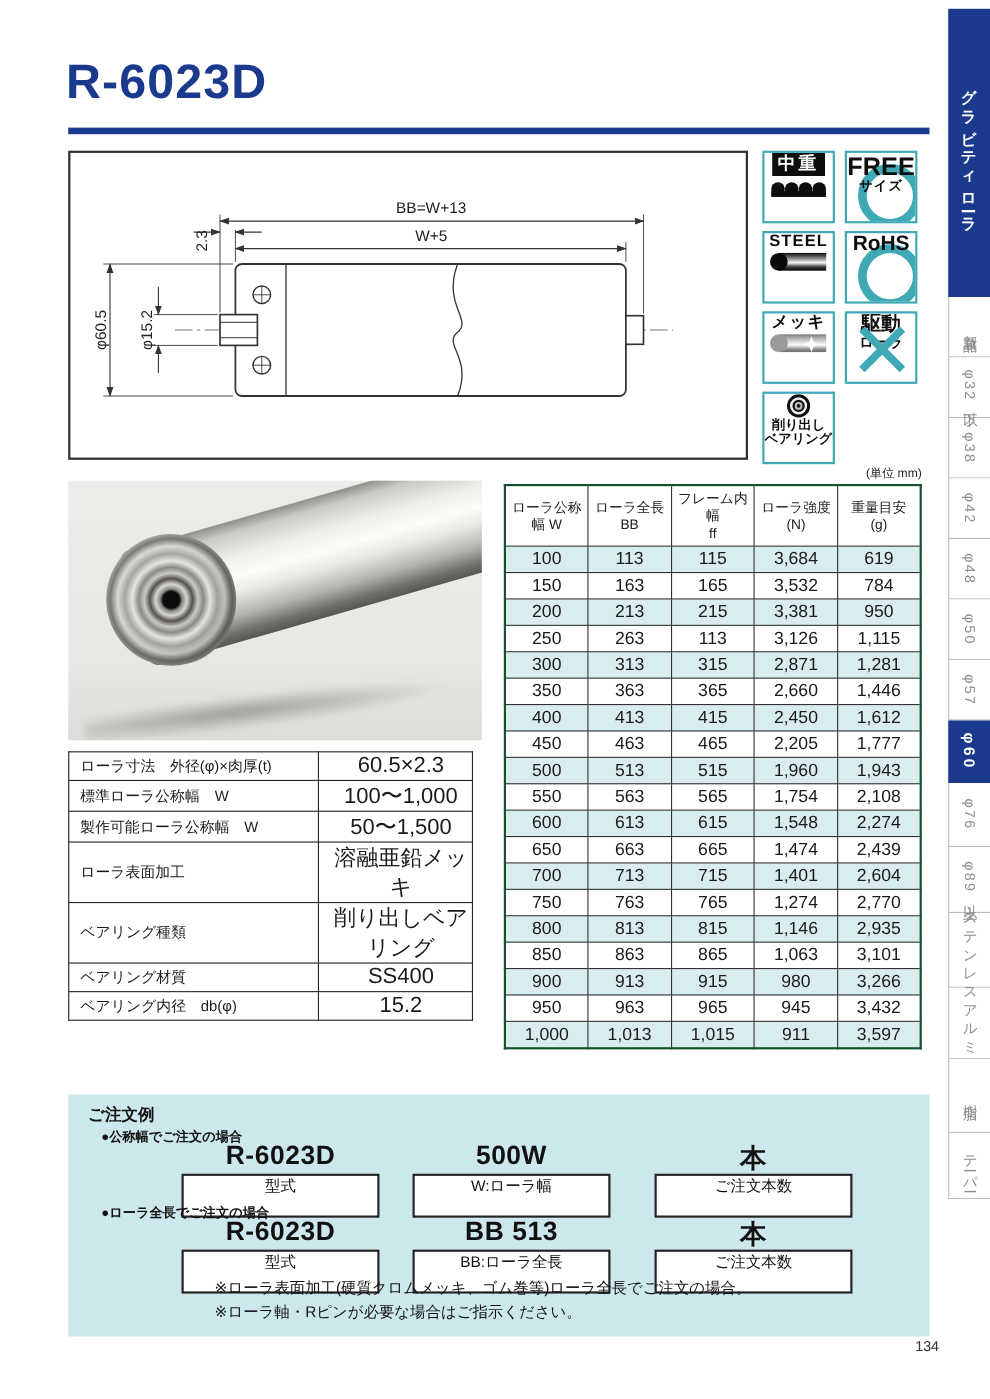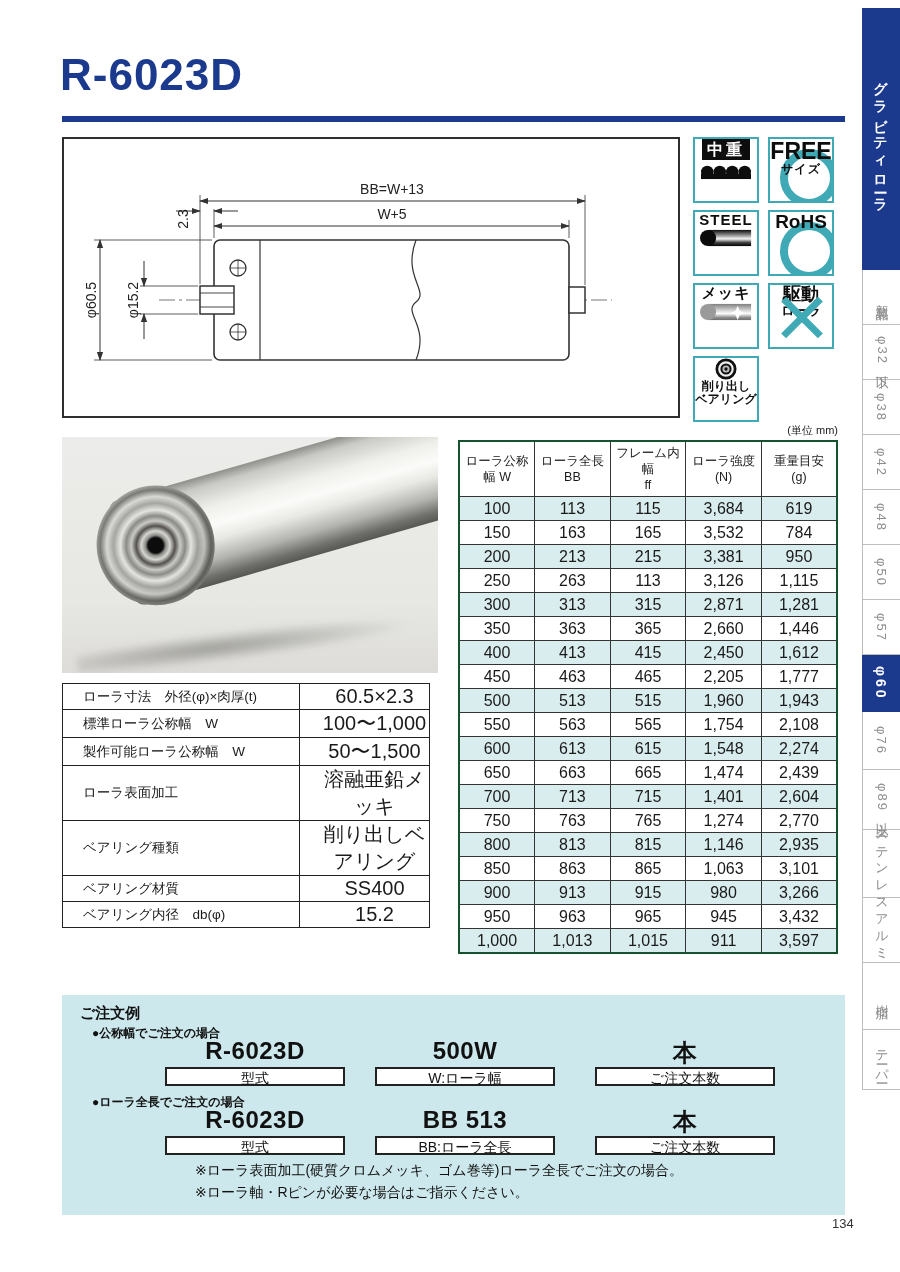--- a/index.html
+++ b/index.html
@@ -41,39 +41,39 @@
          filter:blur(3px);transform:rotate(-7deg);}
   .cyl{position:absolute;left:60px;top:64px;width:400px;height:108px;transform-origin:0 50%;transform:rotate(-16deg);
        background:linear-gradient(180deg,#8e8e8a 0%,#c9c9c5 10%,#efefeb 30%,#fbfbf9 46%,#e8e8e4 60%,#b3b3af 78%,#6f6f6b 92%,#565652 100%);
        border-radius:10px 0 0 10px;}
   .cap{position:absolute;left:-24px;top:-6px;width:118px;height:120px;border-radius:50%;
        background:radial-gradient(circle,#0c0c0c 0%,#0c0c0c 9%,#8a8a86 12%,#d6d6d2 17%,#55524e 23%,#c9c9c5 29%,#8a8a86 35%,#e4e4e0 42%,#a5a5a1 50%,#d9d9d5 58%,#7d7d79 66%,#cfcfcb 74%,#93938f 84%,#b9b9b5 100%);
        box-shadow:inset -5px -7px 16px rgba(0,0,0,.35);}
 
   
   .spec-table{position:absolute;left:62px;top:683px;width:368px;border-collapse:collapse;table-layout:fixed;}
-  .spec-table th,.spec-table td{border:1.5px solid #222;height:25px;padding:0 0 0 20px;text-align:left;vertical-align:middle;}
+  .spec-table th,.spec-table td{border:1.5px solid #222;height:25px;padding:0 0 0 10px;text-align:left;vertical-align:middle;}
   .spec-table th{font-weight:normal;font-size:13.5px;width:216px;}
   .spec-table td{font-size:20px;text-align:center;}
 
   
   .unit-note{position:absolute;left:700px;top:423px;width:138px;text-align:right;font-size:11px;color:#222;}
   .size-table{position:absolute;left:458px;top:440px;width:380px;border-collapse:collapse;table-layout:fixed;border:2px solid #14532d;}
   .size-table th{border:1px solid #333;background:#fff;font-weight:normal;font-size:12.5px;line-height:1.3;height:54px;
                  white-space:pre-line;text-align:center;vertical-align:middle;padding:0;}
   .size-table td{border:1px solid #333;font-size:16px;height:23px;text-align:center;vertical-align:middle;padding:0;line-height:1;}
   .size-table tr.alt td{background:#d9edef;}
 
   
   .order-box{position:absolute;left:62px;top:995px;width:783px;height:220px;background:#cde8ec;}
   .ob-title{position:absolute;left:18px;top:9px;font-size:15px;font-weight:bold;color:#111;}
   .ob-bullet{position:absolute;left:30px;font-size:12px;font-weight:bold;color:#111;}
   .b1{top:30px;} .b2{top:99px;}
   .ob-val{position:absolute;width:180px;text-align:center;font-size:24px;font-weight:bold;color:#111;letter-spacing:0.5px;}
-  .ob-label{position:absolute;width:180px;height:19px;box-sizing:border-box;background:#fff;border:2px solid #222;
+  .ob-label{position:absolute;width:180px;height:40px;box-sizing:border-box;background:#fff;border:2px solid #222;
             text-align:center;font-size:14px;line-height:18px;color:#111;}
   .c1{left:103px;} .c2{left:313px;} .c3{left:533px;}
   .r1v{top:42px;} .r1l{top:72px;} .r2v{top:111px;} .r2l{top:141px;}
   .ob-note{position:absolute;left:133px;font-size:14px;color:#111;}
   .n1{top:167px;} .n2{top:189px;}
 
   
   .pageno{position:absolute;left:832px;top:1216px;font-size:13px;color:#333;}
 
   

